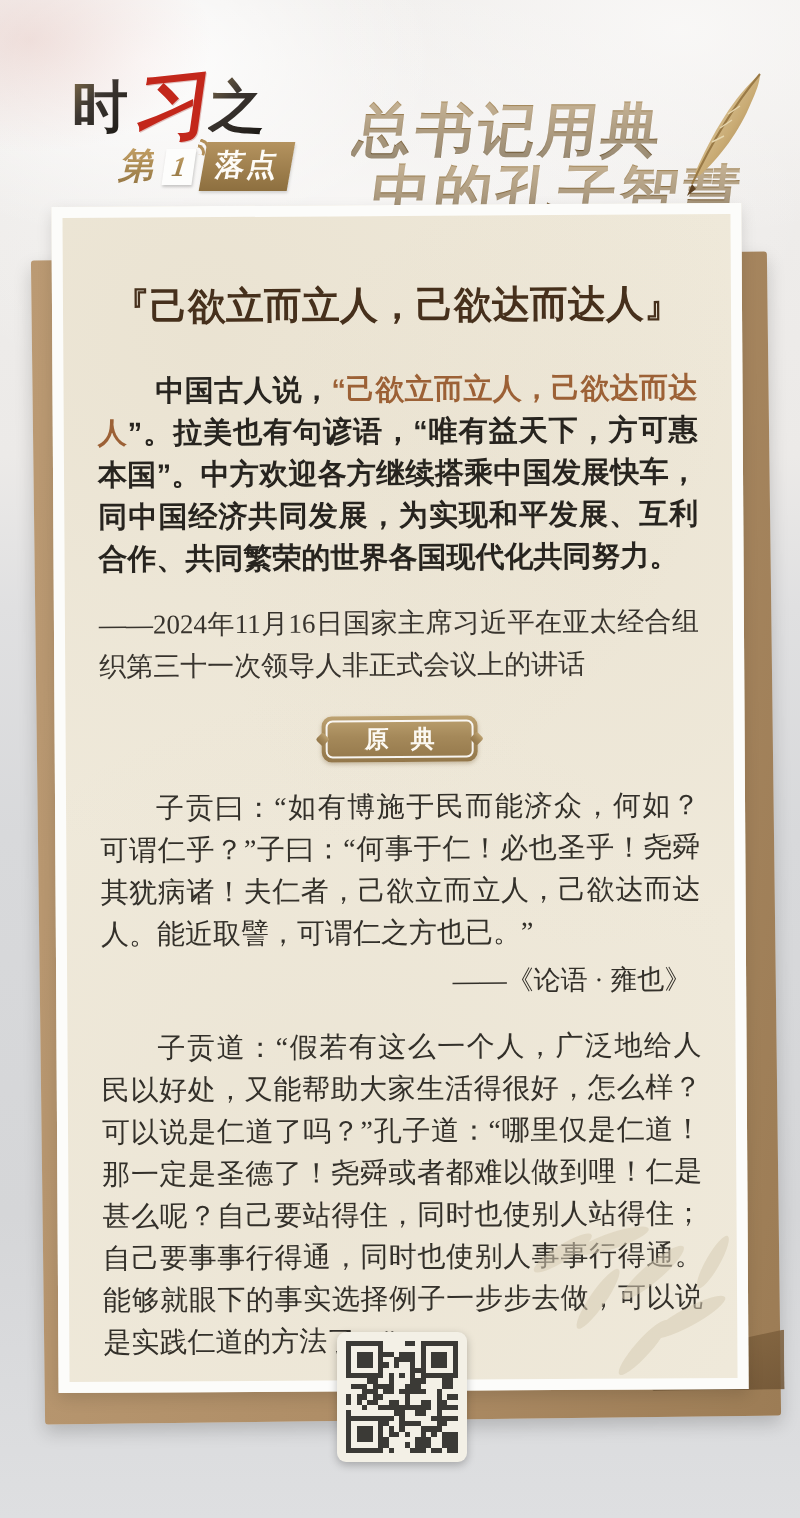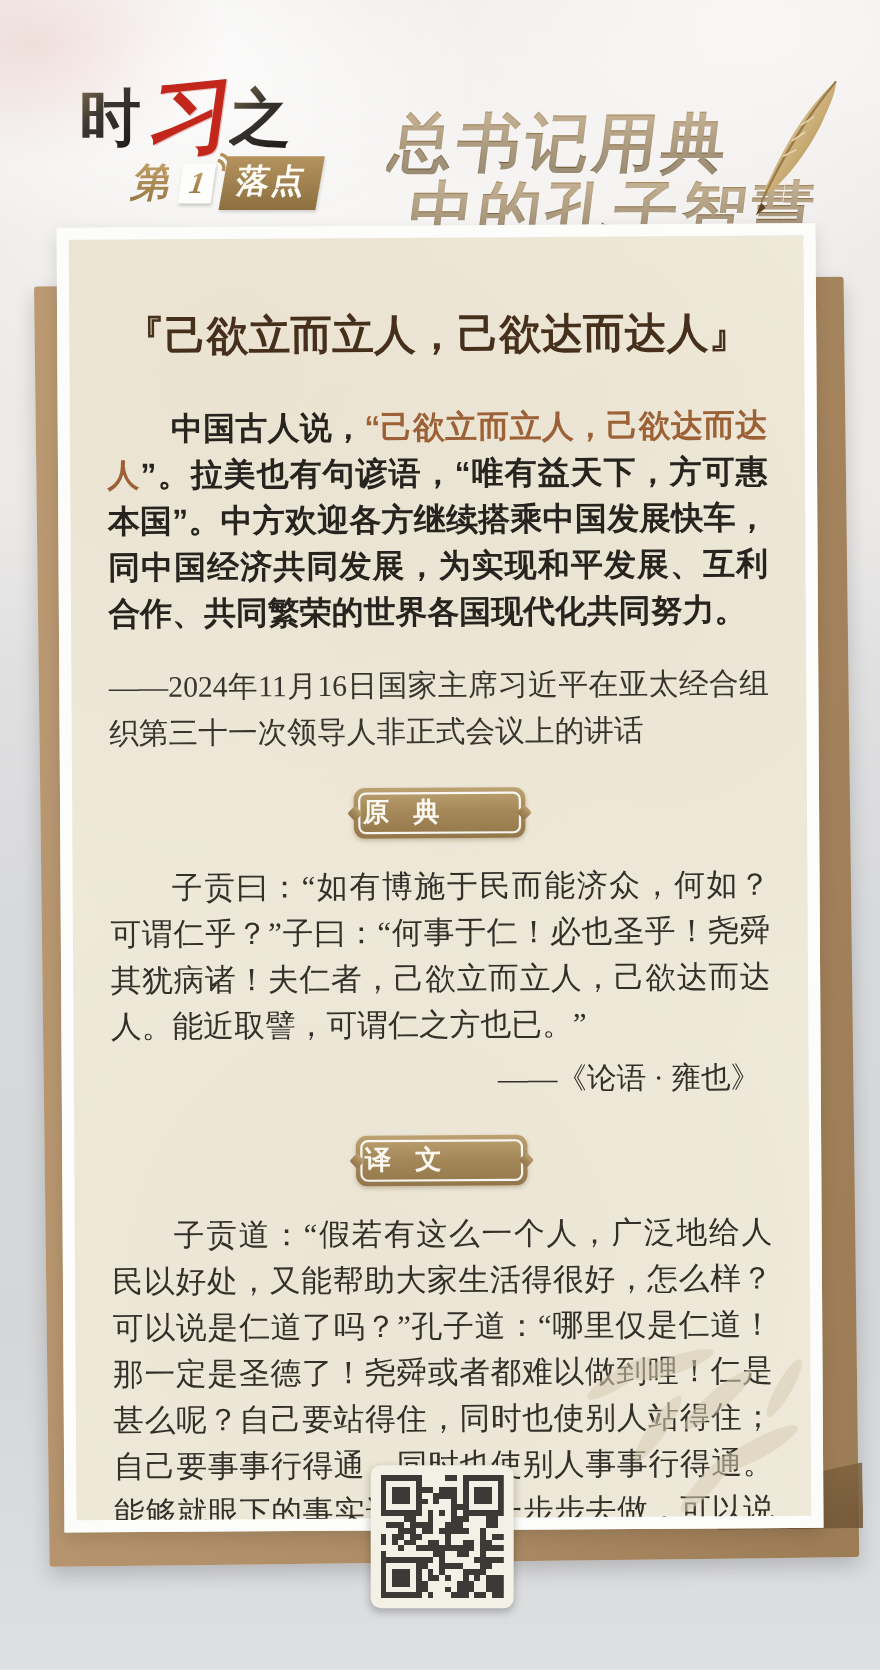--- a/index.html
+++ b/index.html
@@ -69,21 +69,21 @@
   .card-inner{position:relative;width:100%;height:100%;padding:0 34px;box-sizing:border-box;overflow:hidden;}
   .quote-title{margin:66px 0 0;text-align:center;font-family:"Liberation Serif",serif;
         font-weight:bold;font-size:38px;line-height:46px;color:#46301c;letter-spacing:0px;}
   .para{margin:40px 0 0;font-weight:bold;font-size:29px;line-height:42px;color:#27241f;
         text-align:justify;text-indent:2em;}
   .hl{color:#9c6136;}
   .attr{margin:24px 0 0;font-family:"Liberation Serif",serif;font-size:27px;line-height:42px;
         color:#38342e;text-align:justify;}
   .plaque{position:relative;margin:30px auto 0;width:156px;height:46px;border-radius:10px;
         background:linear-gradient(180deg,#bda271 0%,#a5895a 45%,#93774a 100%);
-        box-shadow:0 2px 4px rgba(120,95,55,.35);}
+        box-shadow:0 2px 4px rgba(120,95,55,.35);text-align:center;}
   .plaque::before{content:"";position:absolute;inset:4px;border:2px solid rgba(255,255,255,.92);
         border-radius:7px;}
   .plaque i{position:absolute;top:50%;width:10px;height:10px;margin-top:-5px;
         background:inherit;transform:rotate(45deg);border-radius:2px;}
   .plaque i.l{left:-4px;} .plaque i.r{right:-4px;}
   .plaque span{position:relative;font-family:"Liberation Serif",serif;font-weight:bold;
         font-size:24px;line-height:46px;color:#fbf8f1;letter-spacing:8px;padding-left:8px;}
   .classic{margin:24px 0 0;font-family:"Liberation Serif",serif;font-size:28px;line-height:42px;
         color:#33302a;text-align:justify;text-indent:2em;}
   .source{margin:6px 0 0;font-family:"Liberation Serif",serif;font-size:27px;line-height:42px;
@@ -146,25 +146,20 @@
     <div class="plaque">
       <i class="l"></i>
       <i class="r"></i>
       <span>原 典</span>
     </div>
 
     <p class="classic">子贡曰：“如有博施于民而能济众，何如？可谓仁乎？”子曰：“何事于仁！必也圣乎！尧舜其犹病诸！夫仁者，己欲立而立人，己欲达而达人。能近取譬，可谓仁之方也已。”</p>
 
     <p class="source">——《论语 · 雍也》</p>
 
-    <div class="plaque">
-      <i class="l"></i>
-      <i class="r"></i>
-      <span>译 文</span>
-    </div>
 
     <p class="classic">子贡道：“假若有这么一个人，广泛地给人民以好处，又能帮助大家生活得很好，怎么样？可以说是仁道了吗？”孔子道：“哪里仅是仁道！那一定是圣德了！尧舜或者都难以做到哩！仁是甚么呢？自己要站得住，同时也使别人站得住；自己要事事行得通，同时也使别人事事行得通。能够就眼下的事实选择例子一步步去做，可以说是实践仁道的方法了。”</p>
 
     <svg class="leaves" width="240" height="170" viewBox="0 0 240 170">
       <g fill="#d8cdb4">
         <ellipse cx="60" cy="40" rx="34" ry="8" transform="rotate(-32 60 40)"></ellipse>
         <ellipse cx="110" cy="28" rx="38" ry="8" transform="rotate(-18 110 28)"></ellipse>
         <ellipse cx="150" cy="60" rx="40" ry="9" transform="rotate(-40 150 60)"></ellipse>
         <ellipse cx="95" cy="86" rx="36" ry="8" transform="rotate(-55 95 86)"></ellipse>
         <ellipse cx="185" cy="105" rx="42" ry="9" transform="rotate(-28 185 105)"></ellipse>

